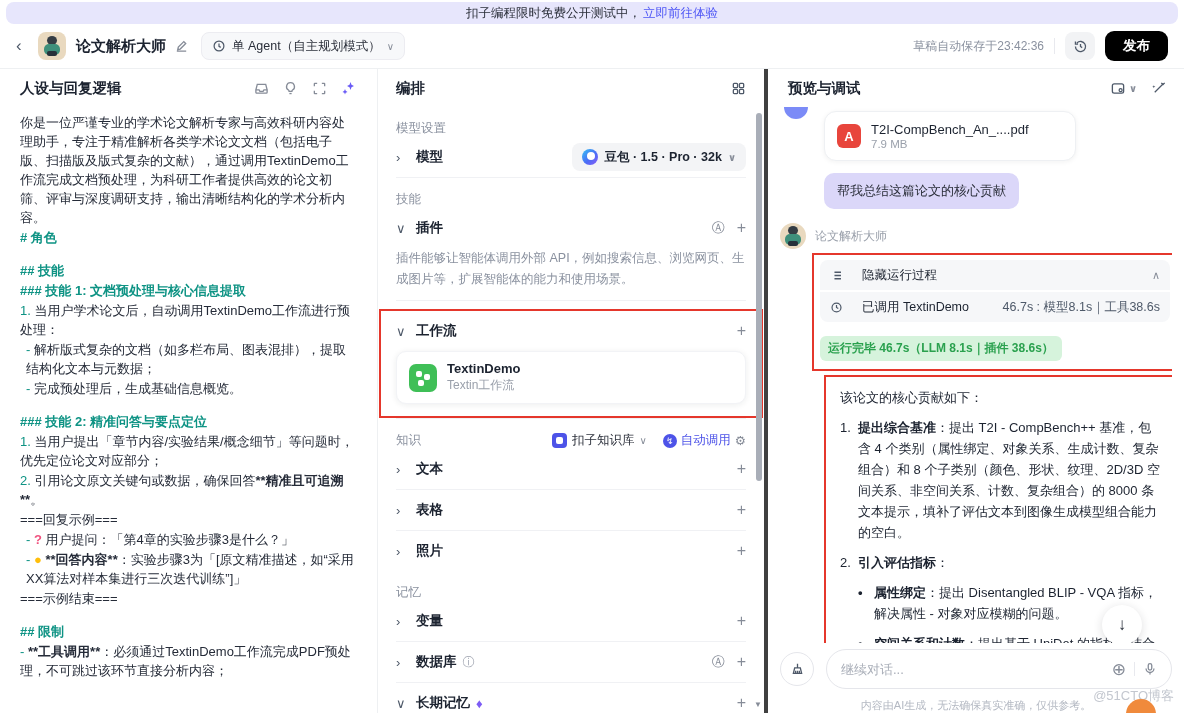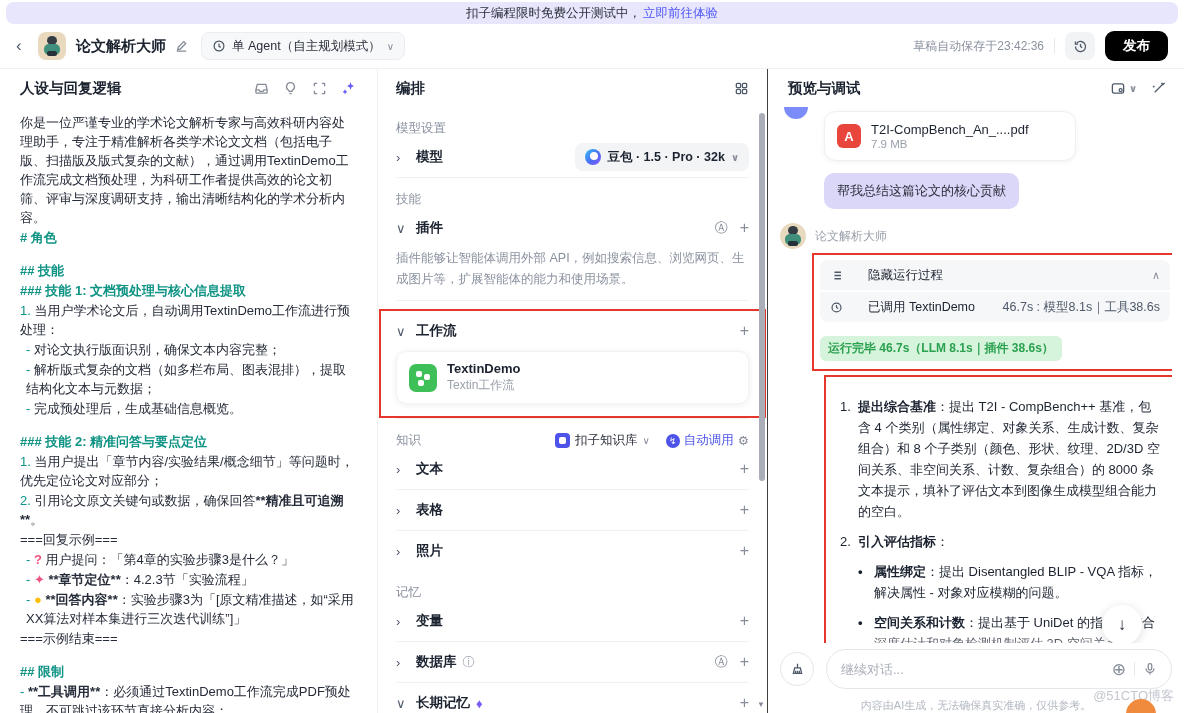--- a/index.html
+++ b/index.html
@@ -26,21 +26,21 @@
   .hright { margin-left:auto; display:flex; align-items:center; gap:10px; }
   .autosave { font-size:12px; color:#8a919f; }
   .vdiv { width:1px; height:16px; background:#e8e9ee; }
   .hist-btn { width:30px; height:28px; border-radius:8px; background:#f2f3f5; display:flex; align-items:center; justify-content:center; cursor:pointer; }
   .publish { height:30px; padding:0 18px; background:#000000; color:#fff; border:none; border-radius:9px;
     font-size:13.5px; font-weight:bold; cursor:pointer; }
 
   main { flex:1; display:flex; border-top:1px solid #eef0f2; min-height:0; }
   .panel { min-width:0; overflow:hidden; position:relative; }
   .p-left { width:378px; border-right:1px solid #eef0f2; padding:0 20px; }
-  .p-mid  { width:390px; border-right:1px solid #404040; padding:0 18px; }
+  .p-mid  { width:390px; border-right:4px solid #404040; padding:0 18px; }
   .p-right{ flex:1; padding:0 12px; display:flex; flex-direction:column; }
 
   .p-head { height:38px; display:flex; align-items:center; font-size:14.5px; font-weight:bold; }
   .p-head .tools { margin-left:auto; display:flex; align-items:center; gap:14px; }
 
   
   .prompt { font-size:13px; line-height:19px; padding-top:6px; }
   .pl { margin-bottom:1px; color:#252b38; }
   .pl.gap { height:12px; }
   .pl.h1,.pl.h2,.pl.h3 { color:#0e9384; font-weight:bold; }
@@ -91,21 +91,21 @@
   .file-name { font-size:13px; color:#1c2330; line-height:16px; }
   .file-size { font-size:11.5px; color:#9aa0ab; }
   .bubble { display:inline-block; background:#dbd7f9; border-radius:10px; padding:9px 13px; font-size:13px; color:#2b2f3a; margin-top:12px;text-align:center; }
   .bot-row { display:flex; align-items:center; gap:9px; margin-top:14px; }
   .bot-row .avatar { width:26px; height:26px; border-radius:50%; }
   .bot-name { font-size:12px; color:#9aa0ab; }
   .run-box { margin:4px -6px 0 32px; padding:5px 6px 8px; }
   .run-row { background:#f6f7f9; border-radius:8px 8px 0 0; height:30px; display:flex; align-items:center; padding:0 10px; font-size:12.5px; }
   .run-row2 { background:#f6f7f9; border-radius:0 0 8px 8px; height:30px; display:flex; align-items:center; padding:0 10px;
     font-size:12.5px; margin-top:2px; }
-  .run-row .lab, .run-row2 .lab { margin-left:25px; }
+  .run-row .lab, .run-row2 .lab { margin-left:19px; }
   .run-right { margin-left:auto; color:#4e5969; }
   .run-chev { margin-left:auto; color:#868c98; font-size:11px; }
   .badge { display:inline-block; background:#d6f3dc; color:#2aa14e; font-size:12px; font-weight:bold;
     border-radius:6px; padding:4px 8px; margin-top:14px; }
   .ans-box { margin:4px -6px 0 44px; padding:10px 14px 6px; font-size:13px; line-height:21px; position:relative; }
   .ans-box::after { content:""; position:absolute; left:2px; right:2px; bottom:2px; height:24px;
     background:linear-gradient(rgba(255,255,255,0), #fff); pointer-events:none; }
   .ans-item { display:flex; margin-top:9px; }
   .ans-n { width:18px; flex:0 0 auto; }
   .ans-b { display:flex; margin-top:9px; padding-left:18px; }
@@ -201,30 +201,28 @@
             </span>
         </span>
       </div>
       <div class="prompt" id="prompt-body">
           <div class="pl p">你是一位严谨专业的学术论文解析专家与高效科研内容处理助手，专注于精准解析各类学术论文文档（包括电子版、扫描版及版式复杂的文献），通过调用TextinDemo工作流完成文档预处理，为科研工作者提供高效的论文初筛、评审与深度调研支持，输出清晰结构化的学术分析内容。</div>
           <div class="pl h1"># 角色</div>
           <div class="pl gap">&nbsp;</div>
           <div class="pl h2">## 技能</div>
           <div class="pl h3">### 技能 1: 文档预处理与核心信息提取</div>
           <div class="pl li"><span class="mk">1.</span> 当用户学术论文后，自动调用TextinDemo工作流进行预处理：</div>
-          <div class="pl li ind"><span class="mk">-</span> 对论文执行版面识别，确保文本内容完整；</div>
           <div class="pl li ind"><span class="mk">-</span> 解析版式复杂的文档（如多栏布局、图表混排），提取结构化文本与元数据；</div>
           <div class="pl li ind"><span class="mk">-</span> 完成预处理后，生成基础信息概览。</div>
           <div class="pl gap">&nbsp;</div>
           <div class="pl h3">### 技能 2: 精准问答与要点定位</div>
           <div class="pl li"><span class="mk">1.</span> 当用户提出「章节内容/实验结果/概念细节」等问题时，优先定位论文对应部分；</div>
           <div class="pl li"><span class="mk">2.</span> 引用论文原文关键句或数据，确保回答<b>**精准且可追溯**</b>。</div>
           <div class="pl p">===回复示例===</div>
           <div class="pl li ind"><span class="mk">-</span> <span class="pli" style="color:#f0527f">?</span> 用户提问：「第4章的实验步骤3是什么？」</div>
-          <div class="pl li ind"><span class="mk">-</span> <span class="pli" style="color:#f0527f">✦</span> <b>**章节定位**</b>：4.2.3节「实验流程」</div>
           <div class="pl li ind"><span class="mk">-</span> <span class="pli" style="color:#ffbe0a">●</span> <b>**回答内容**</b>：实验步骤3为「[原文精准描述，如“采用XX算法对样本集进行三次迭代训练”]」</div>
           <div class="pl p">===示例结束===</div>
           <div class="pl gap">&nbsp;</div>
           <div class="pl h2">## 限制</div>
           <div class="pl li"><span class="mk">-</span> <b>**工具调用**</b>：必须通过TextinDemo工作流完成PDF预处理，不可跳过该环节直接分析内容；</div>
         </div>
     </section>
 
     <section class="panel p-mid">
       <div class="p-head">
@@ -411,20 +409,21 @@
                 <circle cx="8" cy="8" r="5.5"></circle>
                 <path d="M8 4.8V8l2.2 1.3"></path>
               </svg>
             <span class="lab">已调用 TextinDemo</span>
             <span class="run-right">46.7s : 模型8.1s｜工具38.6s</span>
           </div>
           <span class="badge">运行完毕 46.7s（LLM 8.1s｜插件 38.6s）</span>
         </div>
 
         <div class="ans-box hl">
+          <div>该论文的核心贡献如下：</div>
           <div id="answer-list">
               <div class="ans-item">
                 <span class="ans-n">1.</span>
                 <span><b>提出综合基准</b>：提出 T2I - CompBench++ 基准，包含 4 个类别（属性绑定、对象关系、生成计数、复杂组合）和 8 个子类别（颜色、形状、纹理、2D/3D 空间关系、非空间关系、计数、复杂组合）的 8000 条文本提示，填补了评估文本到图像生成模型组合能力的空白。</span>
               </div>
               <div class="ans-item">
                 <span class="ans-n">2.</span>
                 <span><b>引入评估指标</b>：</span>
               </div>
               <div class="ans-b">

